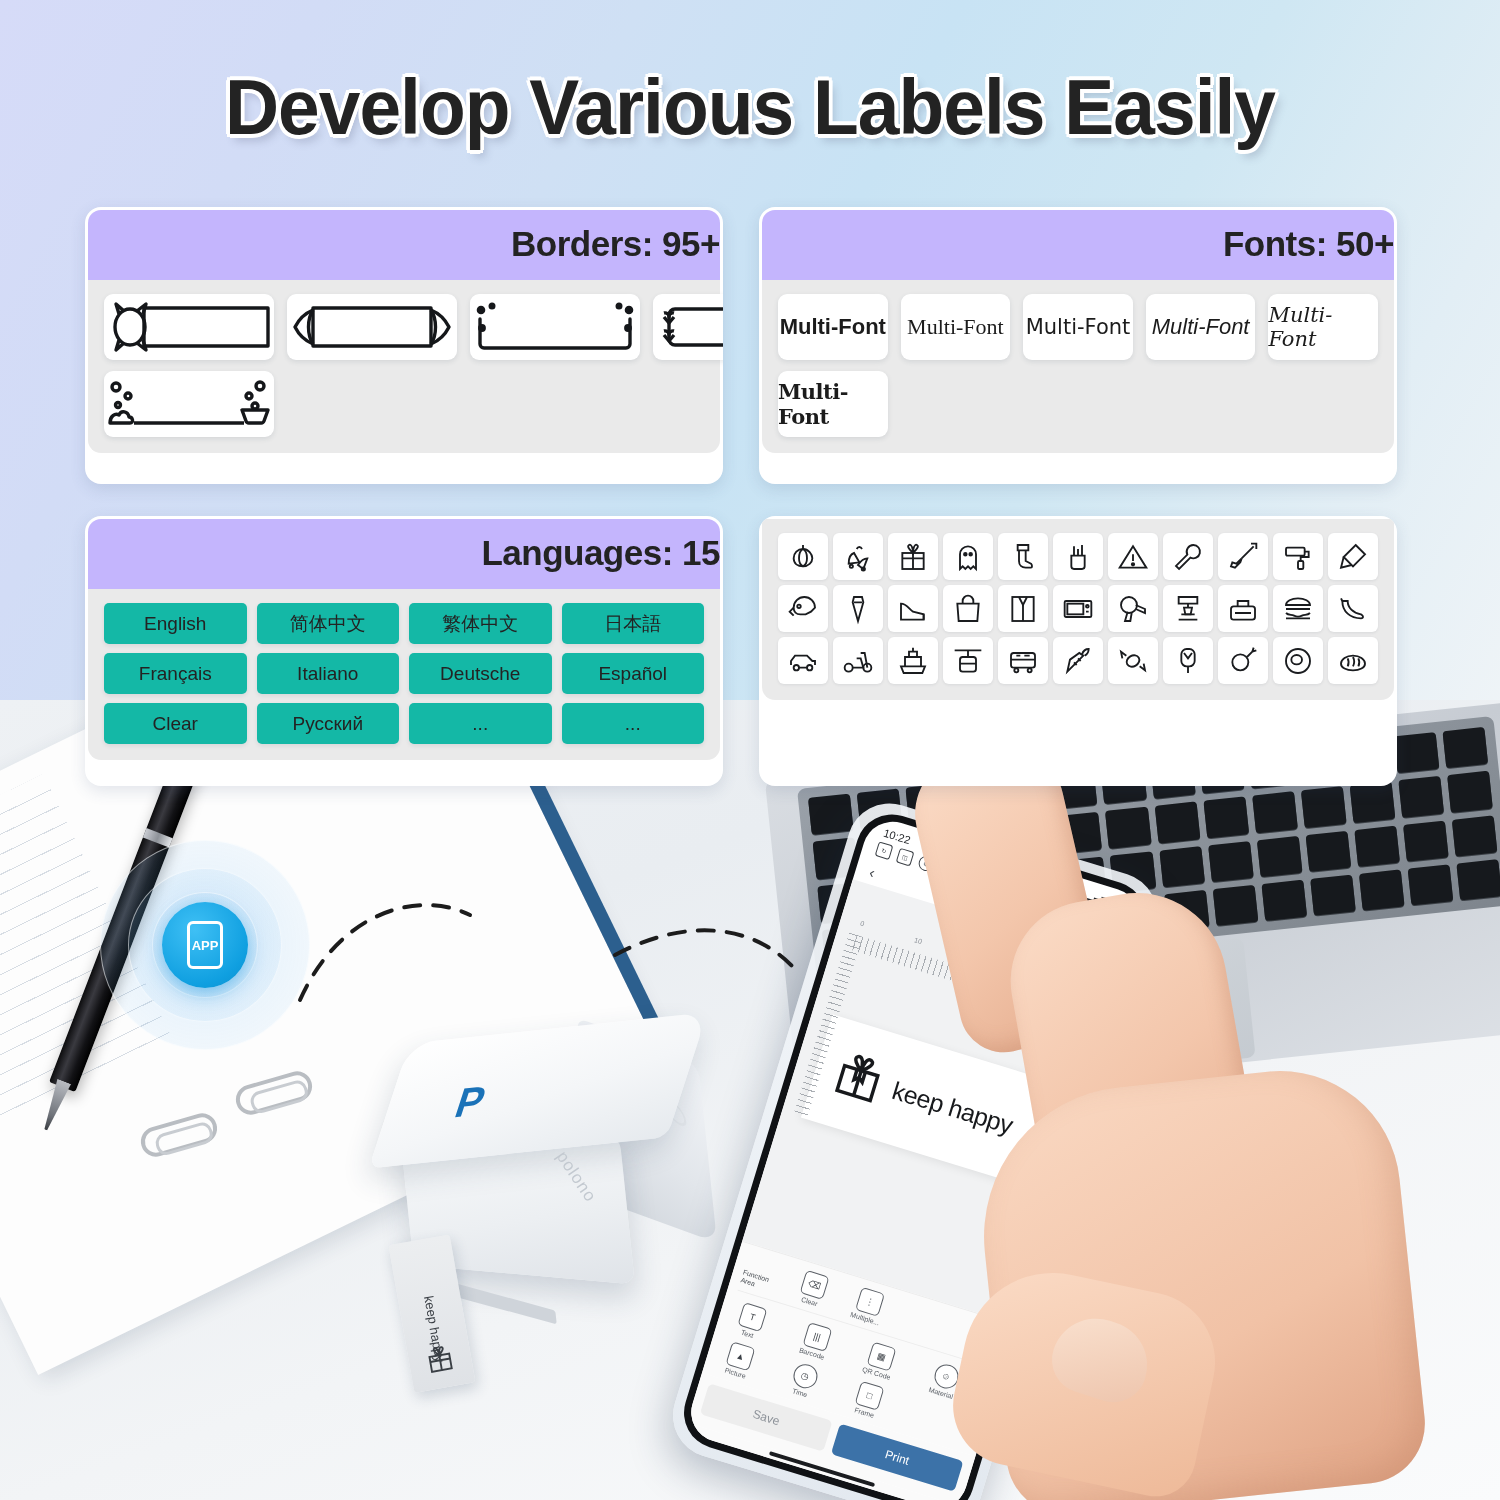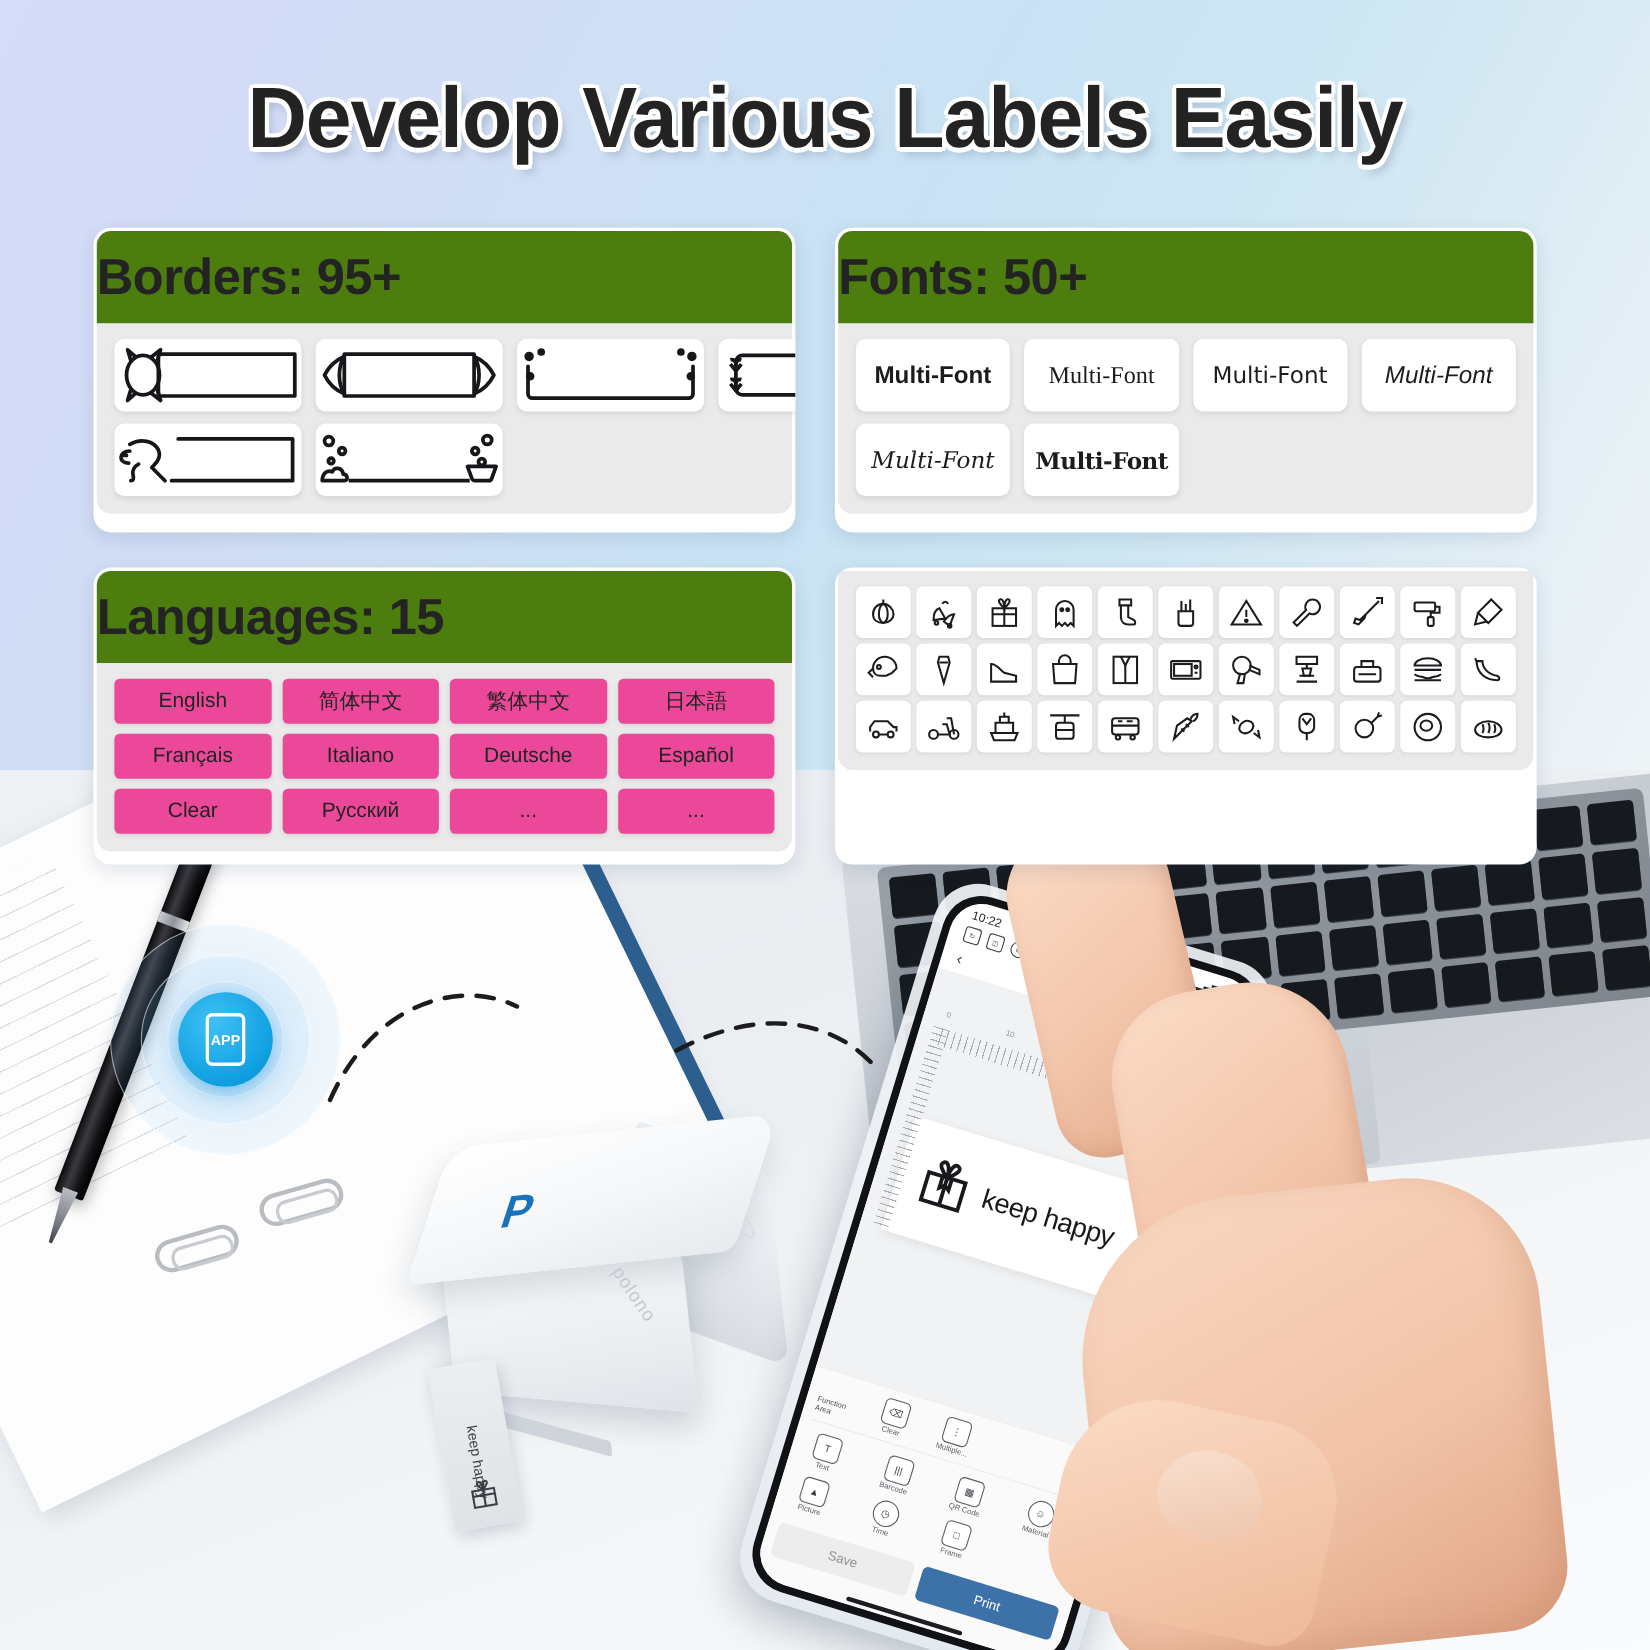--- a/index.html
+++ b/index.html
@@ -346,58 +346,58 @@
 
   .panel {
     position:absolute;
     background:#ffffff;
     border-radius: 16px;
     padding: 3px;
     box-shadow: 0 5px 16px rgba(60,80,120,.14);
     overflow:hidden;
   }
   .panel .hdr {
-    background:#4d7c0f;
+    background:#c4b5fd;
     border-radius: 13px 13px 0 0;
-    text-align:left;
-    font-size: 46px; font-weight:700; color:#232323;
+    text-align:right;
+    font-size: 35px; font-weight:700; color:#232323;
     padding: 14px 0 16px;
     letter-spacing:-.5px;
   }
   .panel .body {
     background:#eaeaea;
     border-radius: 0 0 13px 13px;
     padding: 14px 16px 16px;
   }
 
   #p-borders { left:85px;  top:207px; width:638px; height:277px; }
   #p-fonts   { left:759px; top:207px; width:638px; height:277px; }
   #p-langs   { left:85px;  top:516px; width:638px; height:270px; }
   #p-icons   { left:759px; top:516px; width:638px; height:270px; }
 
-  .grid3 { display:grid; grid-template-columns: repeat(4,1fr); gap:11px 13px; }
+  .grid3 { display:grid; grid-template-columns: repeat(5,1fr); gap:11px 13px; }
   .grid4 { display:grid; grid-template-columns: repeat(4,1fr); gap:9px 10px; }
   .grid11 { display:grid; grid-template-columns: repeat(11,1fr); gap:5px 5px; }
 
   .bcard, .fcard {
     background:#fff; border-radius:9px; height:66px;
     display:flex; align-items:center; justify-content:center;
     box-shadow: 0 2px 5px rgba(60,70,90,.12);
   }
   .fcard { font-size:22px; color:#1c1c1c; }
   .f-bold   { font-family:"Liberation Sans", sans-serif; font-weight:700; }
   .f-serif  { font-family:"Liberation Serif", serif; font-weight:400; }
   .f-sans   { font-family:"DejaVu Sans", sans-serif; font-weight:400; font-size:21px; }
   .f-ital   { font-family:"Liberation Sans", sans-serif; font-style:italic; }
   .f-script { font-family:"DejaVu Serif", serif; font-style:italic; font-size:21px; }
   .f-disp   { font-family:"DejaVu Serif", serif; font-weight:700; font-size:21px;
               letter-spacing:-.5px; }
 
   .lcard {
-    background:#ec4899; border-radius:5px; height:41px;
+    background:#14b8a6; border-radius:5px; height:41px;
     display:flex; align-items:center; justify-content:center;
     font-size:19px; color:#232323;
     box-shadow: 0 2px 4px rgba(60,70,90,.11);
   }
   .icard {
     background:#fff; border-radius:6px; height:47px;
     display:flex; align-items:center; justify-content:center;
     box-shadow: 0 1px 3px rgba(60,70,90,.10);
   }
   .icard svg { width:32px; height:32px; }

